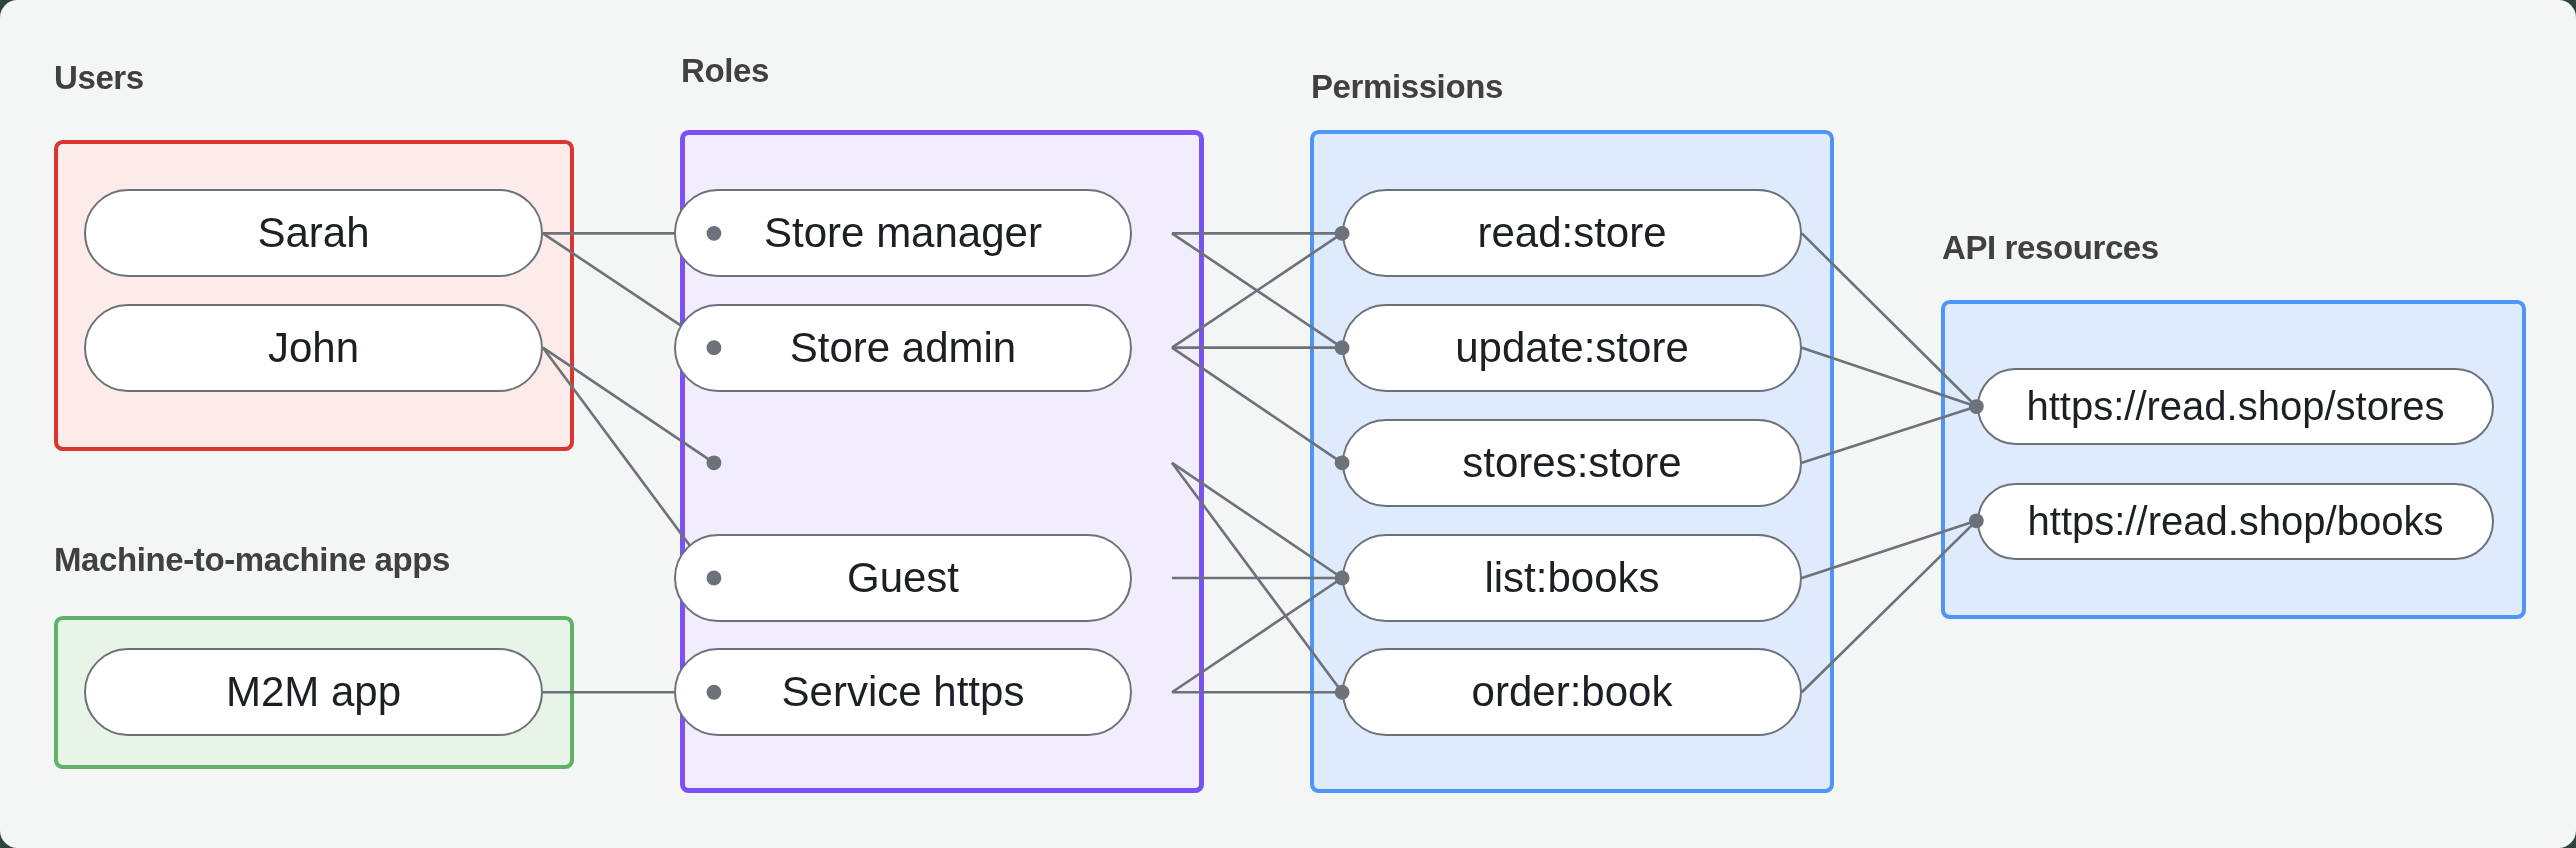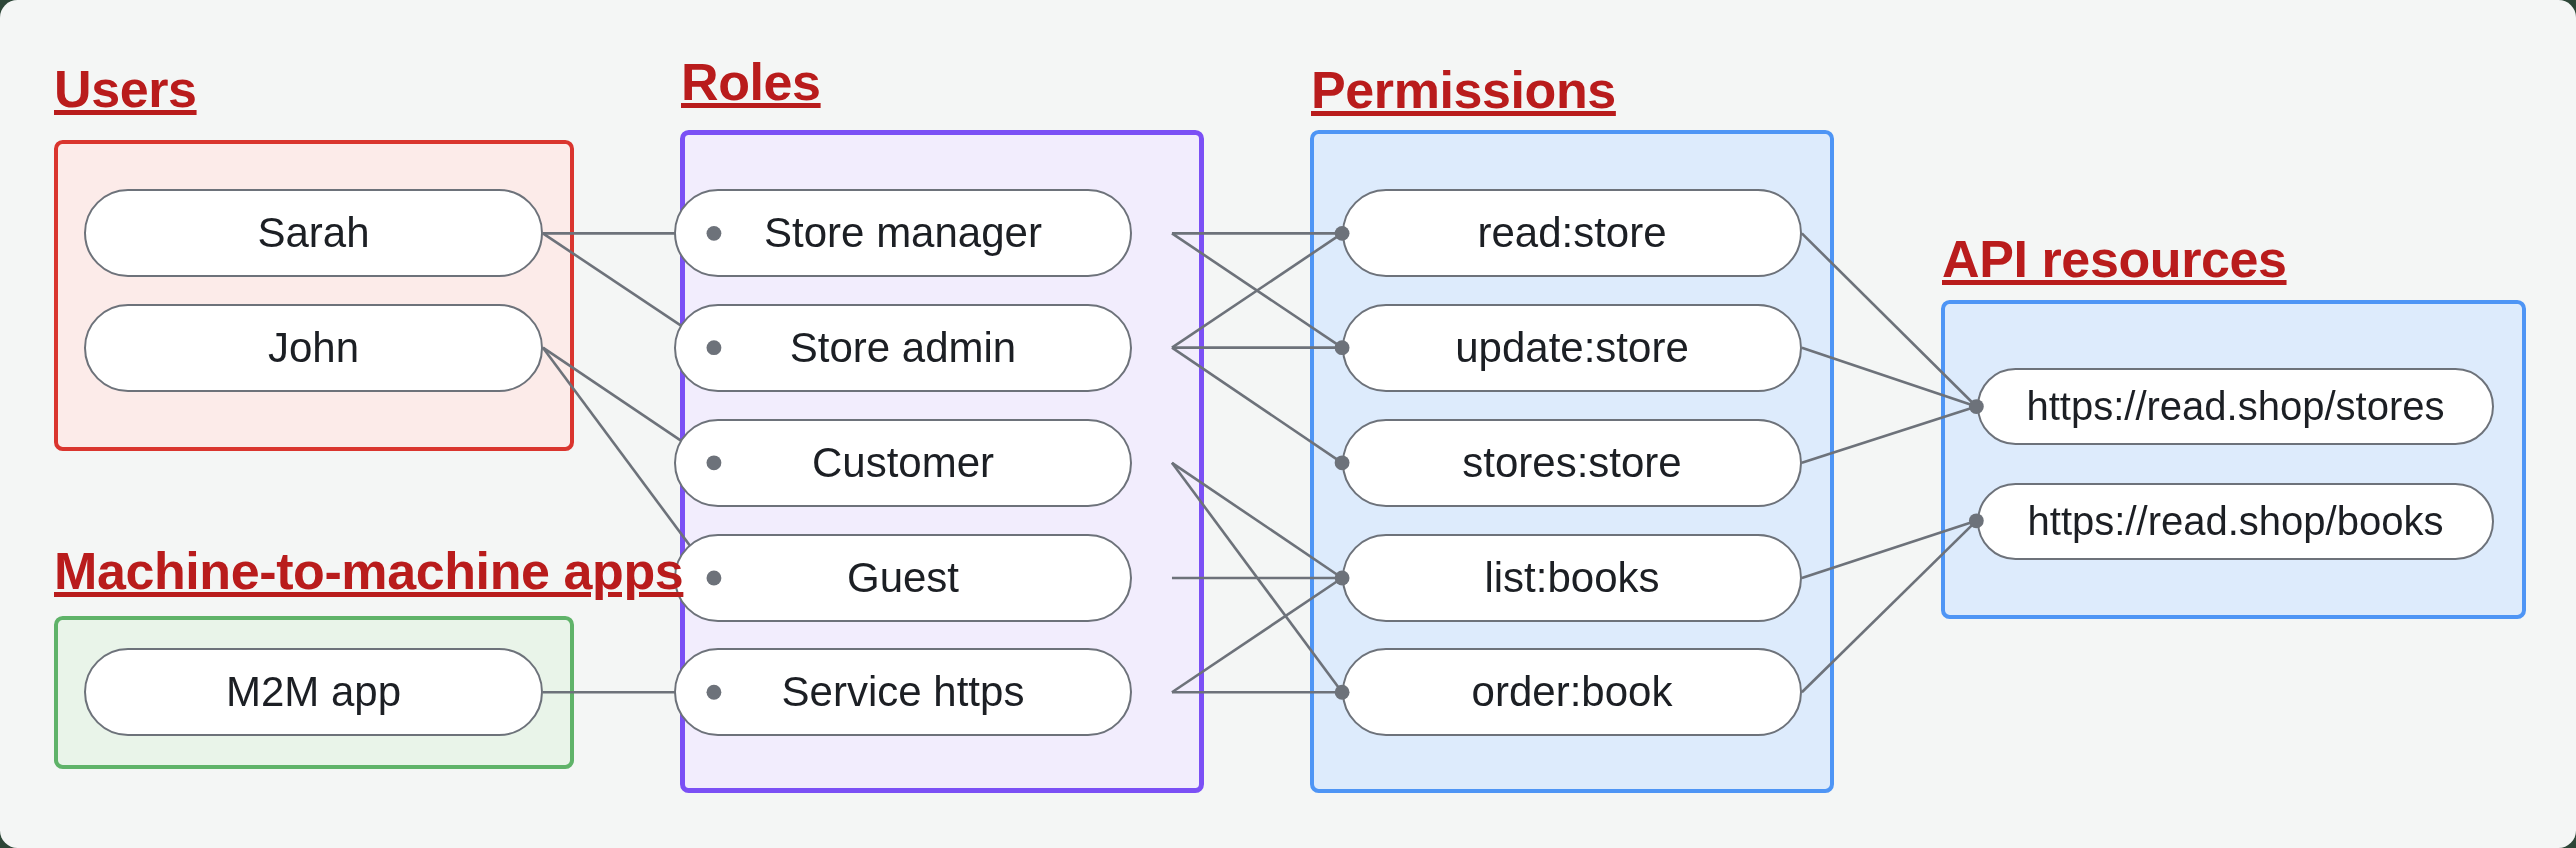--- a/index.html
+++ b/index.html
@@ -23,26 +23,25 @@
     position: absolute;
     left: 0; top: 0;
     width: 2576px; height: 848px;
     pointer-events: none;
   }
   #edges-layer { z-index: 2; }
   #dots-layer  { z-index: 5; }
   .section-label {
     position: absolute;
     z-index: 4;
-    font-size: 52px;
+    font-size: 33px;
     font-weight: 600;
     letter-spacing: -0.4px;
-    color: #b91c1c;
+    color: #404040;
     white-space: nowrap;
-    text-decoration: underline;
   }
   .group-box {
     position: absolute;
     z-index: 1;
     border-radius: 8.7px;
     box-sizing: border-box;
   }
   .users-box {
     left: 54px; top: 140px; width: 520px; height: 311px;
     background: #fcebe9; border: 4.4px solid #da352e;
@@ -88,21 +87,21 @@
   .r2 { top: 304px; }
   .r3 { top: 419px; }
   .r4 { top: 534px; }
   .r5 { top: 648px; }
   .ra { top: 368px; }
   .rb { top: 483px; }
   
   .users-label { left: 54px;   top: 59px;  }
   .m2m-label   { left: 54px;   top: 541px; }
   .roles-label { left: 681px;  top: 52px;  }
-  .perms-label { left: 1311px; top: 60px;  }
+  .perms-label { left: 1311px; top: 68px;  }
   .api-label   { left: 1942px; top: 229px; }
 </style>
 </head>
 <body>
 
 <div class="canvas">
 
   <svg id="edges-layer" class="layer" viewBox="0 0 2952 972" width="2576" height="848">
       <line x1="622" y1="267.5" x2="818" y2="267.5" stroke="#6d727a" stroke-width="3"></line>
       <line x1="622" y1="267.5" x2="818" y2="398.5" stroke="#6d727a" stroke-width="3"></line>
@@ -151,21 +150,20 @@
   <div class="group-box roles-box"></div>
   <div class="group-box perms-box"></div>
   <div class="group-box api-box"></div>
 
   <div class="pill col-a r1">Sarah</div>
   <div class="pill col-a r2">John</div>
   <div class="pill col-a r5">M2M app</div>
 
   <div class="pill col-b r1">Store manager</div>
   <div class="pill col-b r2">Store admin</div>
-  <div class="pill col-b r3">Customer</div>
   <div class="pill col-b r4">Guest</div>
   <div class="pill col-b r5">Service https</div>
 
   <div class="pill col-c r2">update:store</div>
   <div class="pill col-c r1">read:store</div>
   <div class="pill col-c r3">stores:store</div>
   <div class="pill col-c r4">list:books</div>
   <div class="pill col-d ra">https://read.shop/stores</div>
 
   <div class="pill col-c r5">order:book</div>

